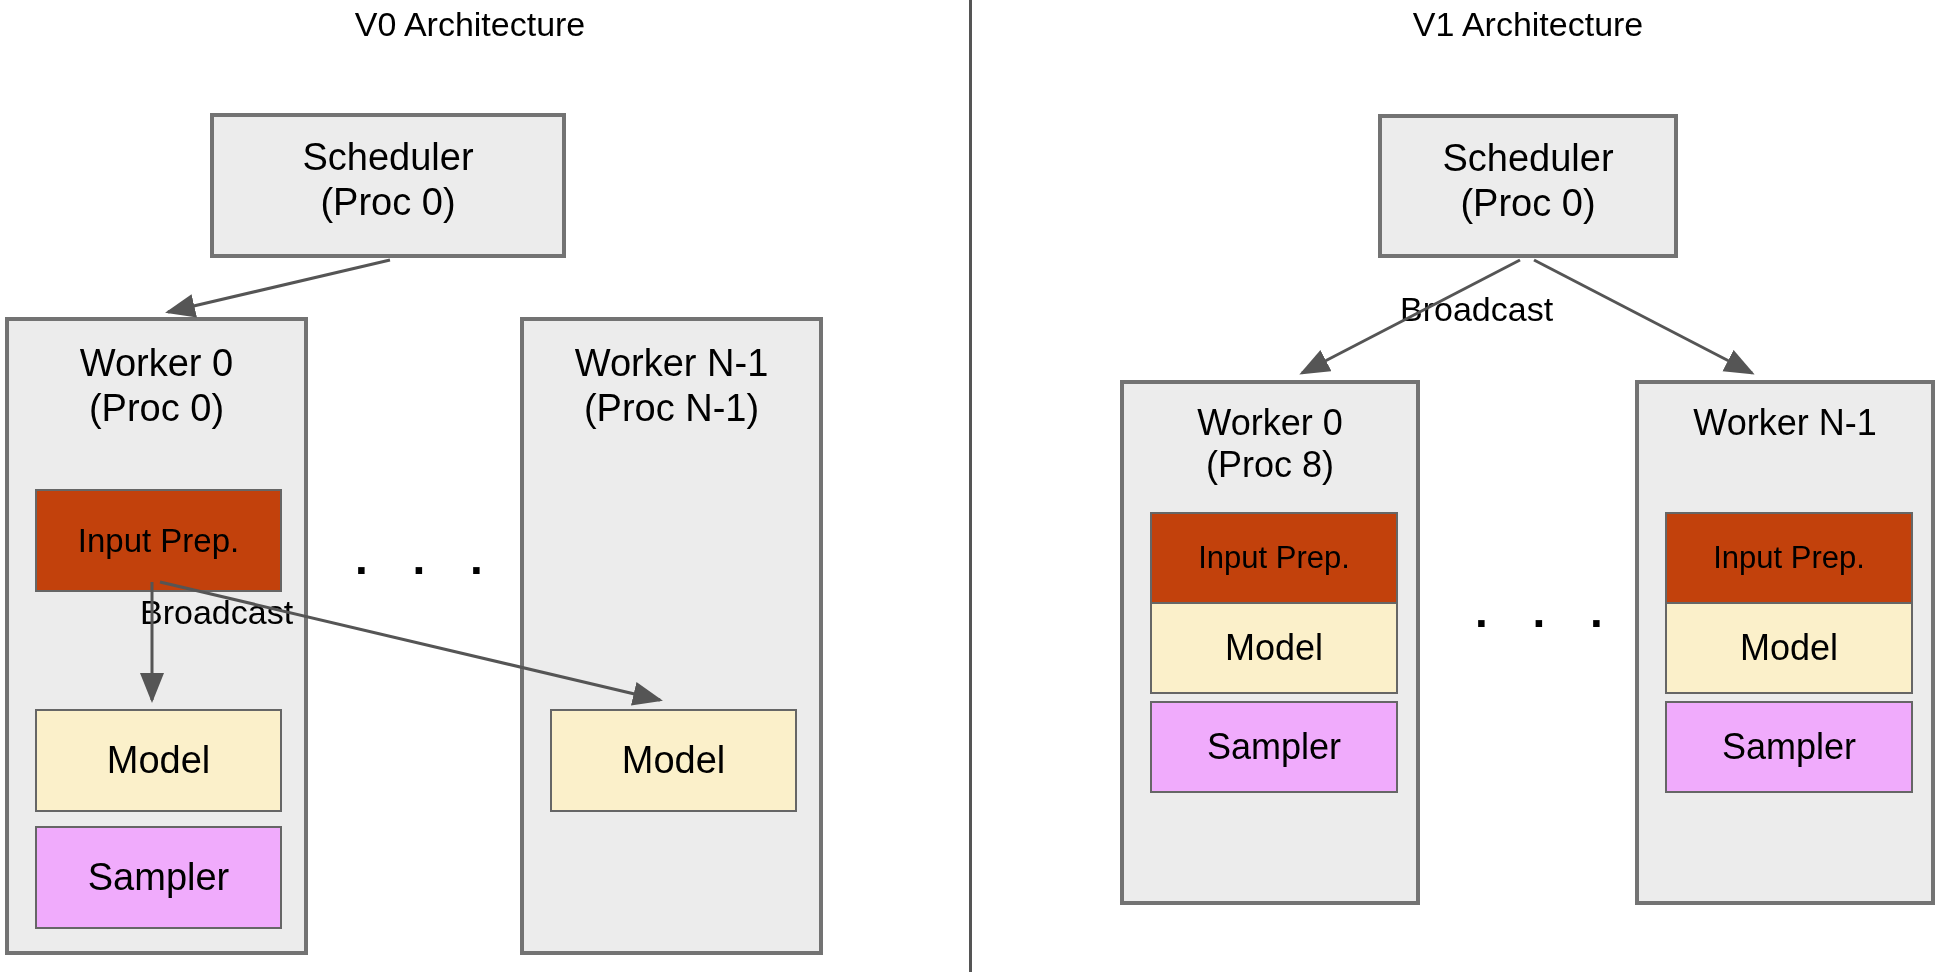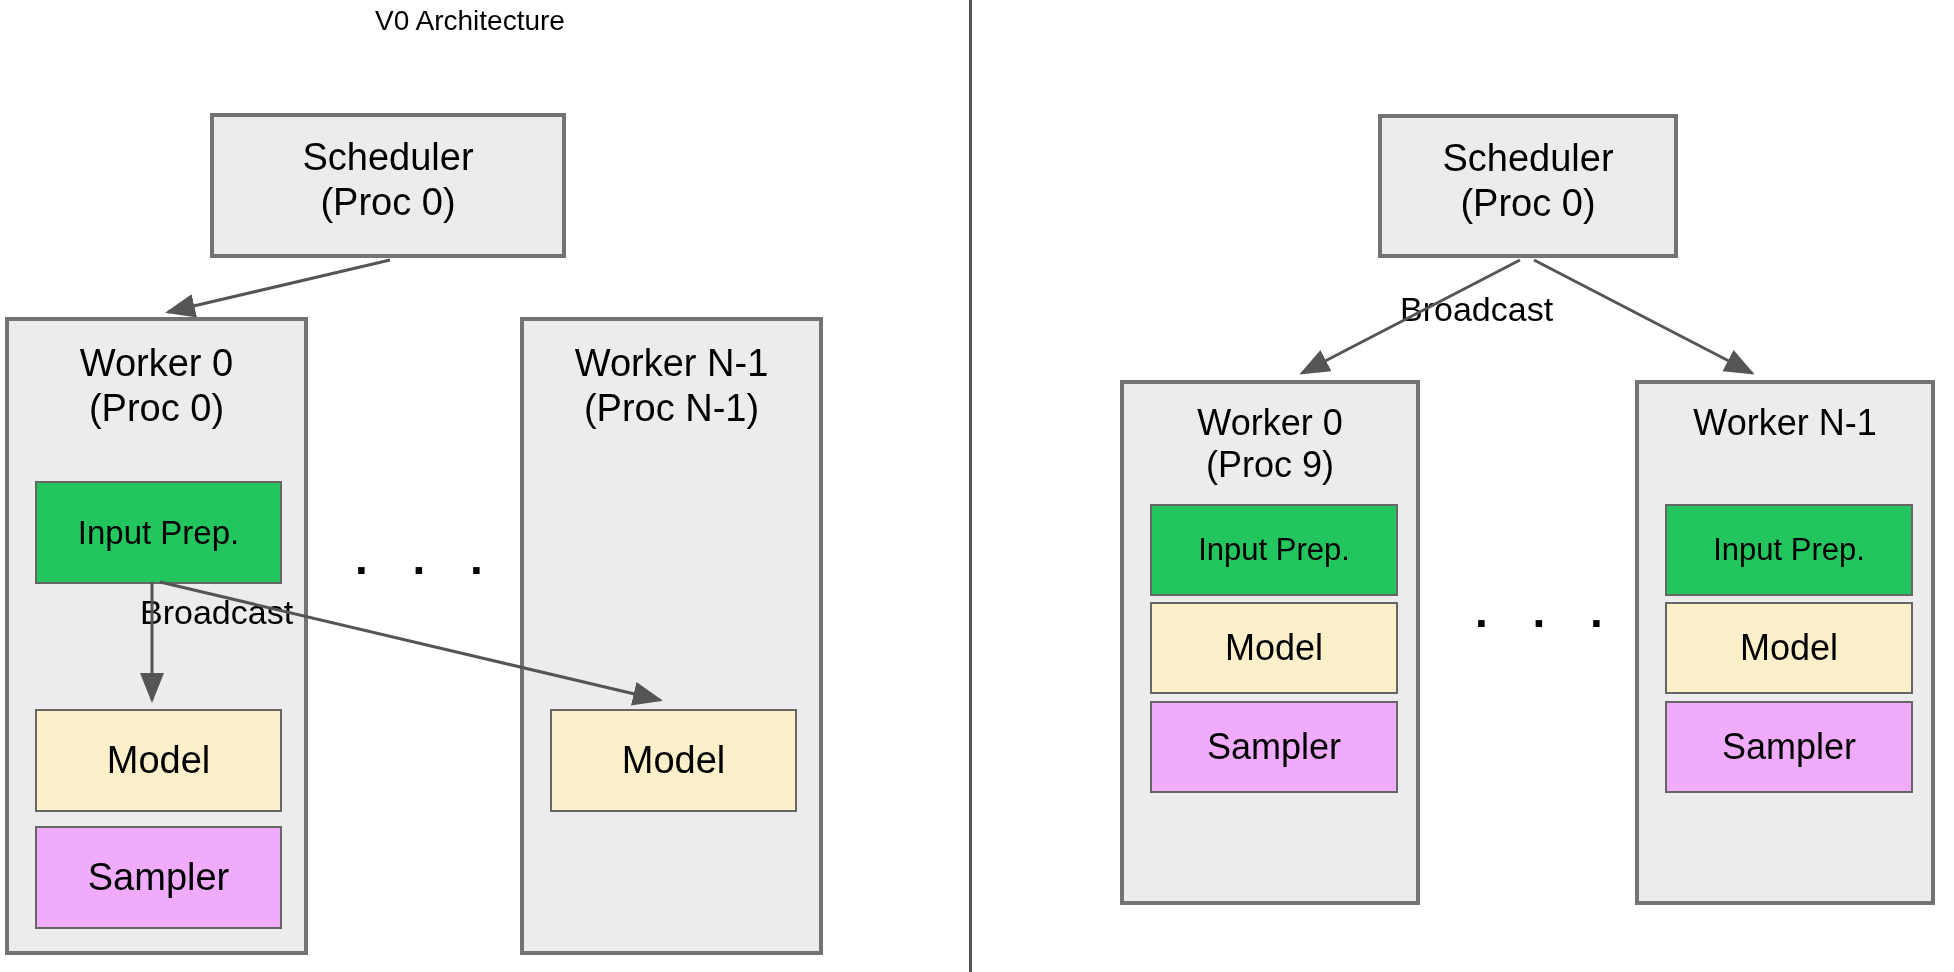--- a/index.html
+++ b/index.html
@@ -17,21 +17,21 @@
   }
   .canvas {
     position: absolute;
     left: 0; top: 0;
     width: 1954px;
     height: 972px;
   }
   .panel-title {
     position: absolute;
     text-align: center;
-    font-size: 28px;
+    font-size: 34px;
     line-height: 1.1;
     color: #000;
     white-space: nowrap;
   }
   
   .node {
     position: absolute;
     box-sizing: border-box;
     background: #ececec;
     border: 4px solid #737373;
@@ -48,21 +48,21 @@
   .subnode {
     position: absolute;
     box-sizing: border-box;
     border: 2px solid #666666;
     display: flex;
     align-items: center;
     justify-content: center;
     text-align: center;
   }
   .subnode span { display: block; }
-  .sub-input  { background: #22c55e; }
+  .sub-input  { background: #c2410c; margin-top: 8px; }
   .sub-model  { background: #fbf0ca; }
   .sub-sampler{ background: #f0abfc; }
 
   .dots {
     position: absolute;
     font-size: 46px;
     font-weight: 700;
     letter-spacing: 16px;
     line-height: 1;
     color: #000;
@@ -124,29 +124,30 @@
 
     <div class="subnode sub-model" style="left:26px; top:388px; width:247px; height:103px;">
       <span style="font-size:38px;">Model</span>
     </div>
   </div>
 
   <div class="dots" style="left:355px; top:535px;">. . .</div>
 
   <div class="edge-label" style="left:140px; top:595px;">Broadcast</div>
 
+  <div class="panel-title" style="left:1178px; top:6px; width:700px;">V1 Architecture</div>
 
   <div class="node" style="left:1378px; top:114px; width:300px; height:144px;">
     <div class="node-label" style="top:18px;">Scheduler</div>
     <div class="node-label" style="top:63px;">(Proc 0)</div>
   </div>
 
   <div class="node" style="left:1120px; top:380px; width:300px; height:525px;">
     <div class="node-label" style="top:18px; font-size:36px;">Worker 0</div>
-    <div class="node-label" style="top:60px; font-size:36px;">(Proc 9)</div>
+    <div class="node-label" style="top:60px; font-size:36px;">(Proc 8)</div>
 
     <div class="subnode sub-input" style="left:26px; top:120px; width:248px; height:92px;">
       <span style="font-size:31px;">Input Prep.</span>
     </div>
 
     <div class="subnode sub-model" style="left:26px; top:218px; width:248px; height:92px;">
       <span style="font-size:36px;">Model</span>
     </div>
 
     <div class="subnode sub-sampler" style="left:26px; top:317px; width:248px; height:92px;">

